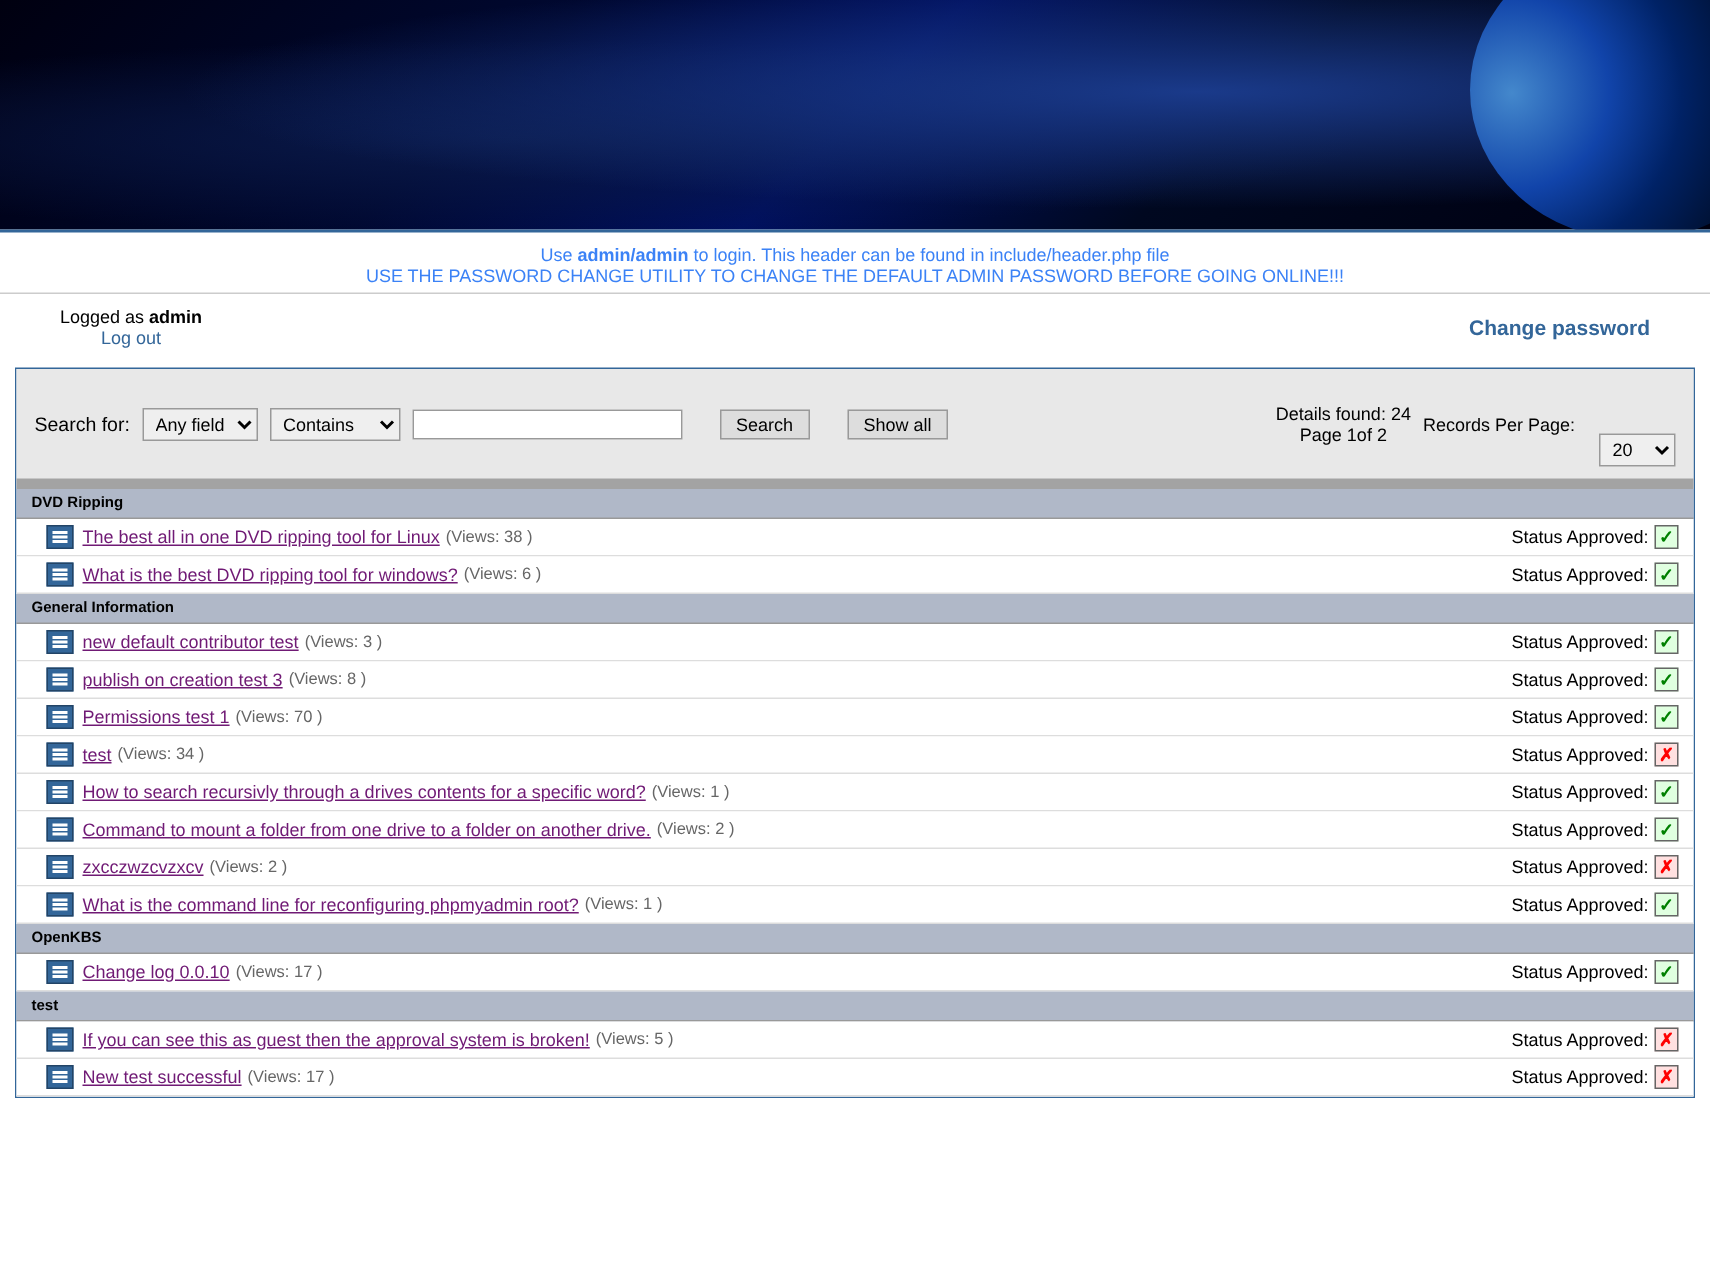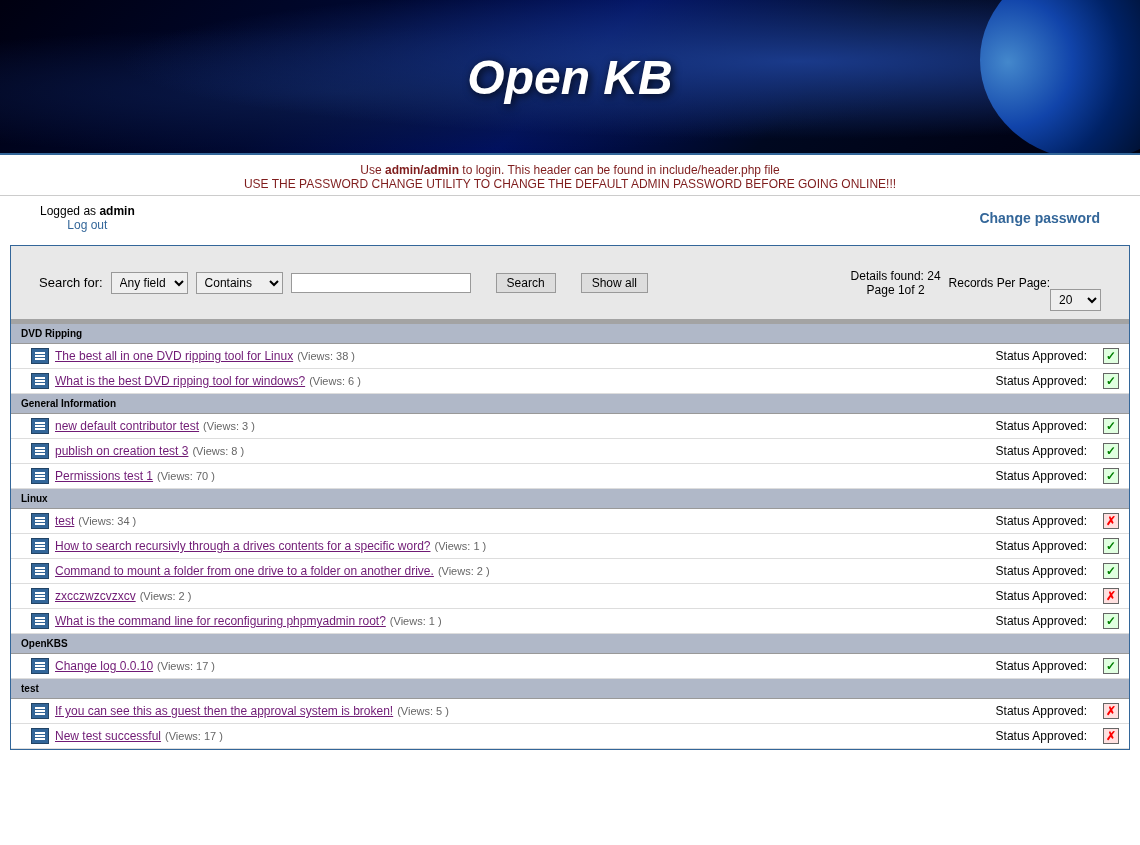--- a/index.html
+++ b/index.html
@@ -50,21 +50,21 @@
       background: radial-gradient(circle at 40% 40%, #4488cc, #1144aa 40%, #002266 70%, #001133 100%);
       clip-path: ellipse(110px 100px at 170px 60px);
     }
 
     
     .info-bar {
       background: #fff;
       text-align: center;
       padding: 8px 20px 4px;
       font-size: 12px;
-      color: #7f1d1d;
+      color: #3b82f6;
       border-bottom: 1px solid #ccc;
     }
     .info-bar strong { font-weight: bold; }
 
     
     .login-bar {
       display: flex;
       justify-content: space-between;
       align-items: center;
       padding: 8px 40px;
@@ -89,25 +89,25 @@
     
     .main-content {
       border: 1px solid #336699;
       margin: 5px 10px;
       padding: 0;
     }
 
     
     .search-bar {
       background: #e8e8e8;
-      padding: 8px 28px;
+      padding: 8px 12px;
       display: flex;
       align-items: center;
       gap: 8px;
-      border-bottom: 5px solid #a3a3a3;
+      border-bottom: 7px solid #a3a3a3;
     }
     .search-bar label {
       font-size: 13px;
       white-space: nowrap;
     }
     .search-bar select {
       font-size: 12px;
       padding: 2px 4px;
       border: 1px solid #999;
     }
@@ -127,21 +127,21 @@
     }
     .search-info {
       margin-left: auto;
       font-size: 12px;
       text-align: center;
       white-space: nowrap;
     }
     .records-per-page {
       display: flex;
       align-items: center;
-      gap: 0;
+      gap: 16px;
       font-size: 12px;
       white-space: nowrap;
     }
     .records-per-page select {
       font-size: 12px;
       padding: 2px 4px;
       border: 1px solid #999;
       margin-top: 35px;
     }
 
@@ -189,21 +189,21 @@
     }
     .article-views {
       font-size: 11px;
       color: #666;
       margin-left: 4px;
     }
     .article-status {
       margin-left: auto;
       display: flex;
       align-items: center;
-      gap: 16px;
+      gap: 4px;
       font-size: 12px;
       white-space: nowrap;
     }
     .status-checkbox {
       width: 16px;
       height: 16px;
       border: 1px solid #666;
       display: flex;
       align-items: center;
       justify-content: center;
@@ -227,21 +227,20 @@
       font-size: 12px;
       font-weight: bold;
     }
   </style>
 </head>
 <body>
 
 <div class="header-banner">
   <div class="globe"></div>
   <div class="header-title">
-    <span>Open KB</span>
   </div>
 </div>
 
 <div class="info-bar">
   <div>
     <span>Use </span>
     <strong>admin/admin</strong>
     <span> to login. This header can be found in include/header.php file</span>
   </div>
   <div>USE THE PASSWORD CHANGE UTILITY TO CHANGE THE DEFAULT ADMIN PASSWORD BEFORE GOING ONLINE!!!</div>
@@ -332,21 +331,20 @@
       </div>
       <div class="article-row">
         <div class="article-icon"></div>
         <a href="#" class="article-link">Permissions test 1</a>
         <span class="article-views"> (Views: 70 )</span>
         <div class="article-status">
           <span>Status Approved:</span>
           <div class="status-checkbox approved"></div>
         </div>
       </div>
-      <div class="category-header">Linux</div>
       <div class="article-row">
         <div class="article-icon"></div>
         <a href="#" class="article-link">test</a>
         <span class="article-views"> (Views: 34 )</span>
         <div class="article-status">
           <span>Status Approved:</span>
           <div class="status-checkbox rejected"></div>
         </div>
       </div>
       <div class="article-row">

